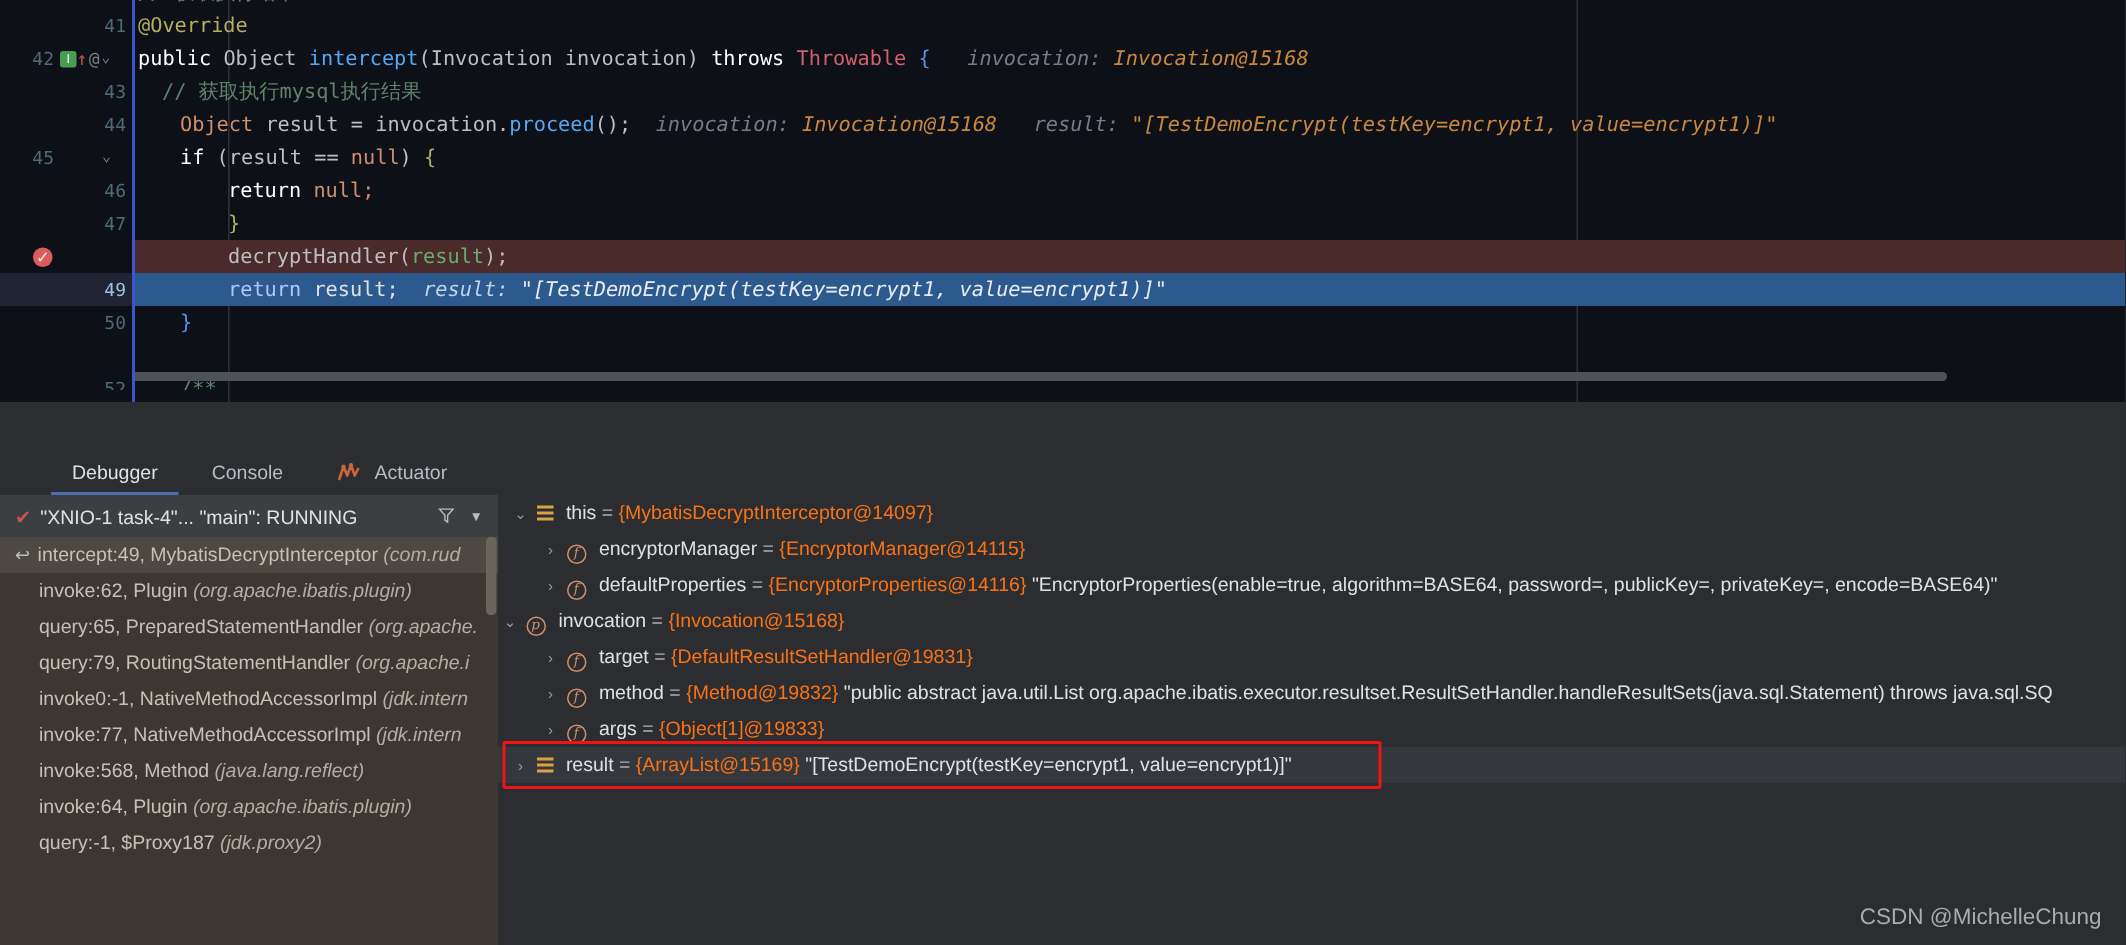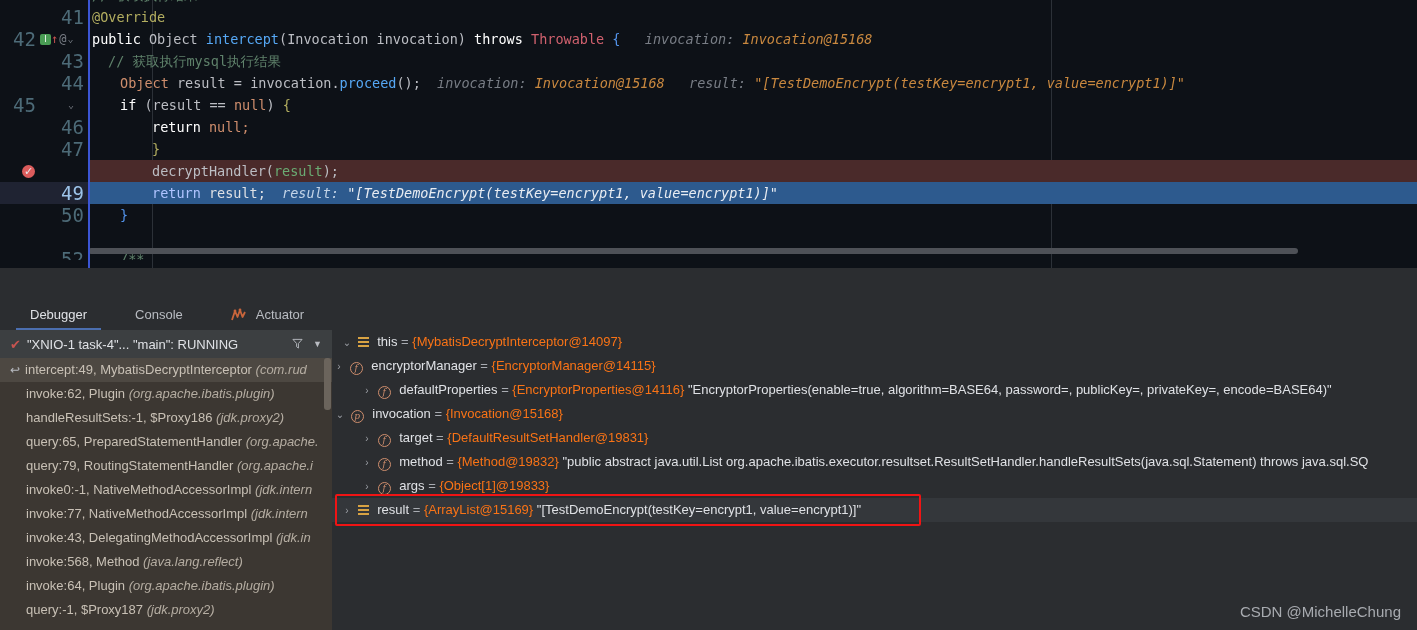--- a/index.html
+++ b/index.html
@@ -15,21 +15,21 @@
   .editor {
     position: absolute; left: 0; top: 0; width: 1417px; height: 268px;
     background: #0d1117; overflow: hidden;
   }
   .code-row {
     position: relative; height: 22px; line-height: 22px; white-space: nowrap;
     font-family: "DejaVu Sans Mono", monospace; font-size: 13.5px;
   }
   .code-row .gutter {
     position: absolute; left: 0; top: 0; width: 88px; height: 22px;
-    text-align: right; color: #4d6b78; font-size: 19px;
+    text-align: right; color: #4d6b78; font-size: 12px;
     font-family: "DejaVu Sans Mono", monospace; padding-right: 4px;
   }
   .code-row .gutter-icons {
     position: absolute; left: 40px; top: 0; height: 22px; width: 48px;
     display: flex; align-items: center; gap: 1px;
   }
   .code-row .content {
     position: absolute; left: 92px; top: 0; height: 22px;
   }
   .row-bg-break { position:absolute; left:88px; top:0; right:0; height:22px; background:#4a2a2a; }
@@ -84,21 +84,21 @@
     background:#4e5157; border-radius:3px;
   }
 
   
   .debug-panel {
     position:absolute; left:0; top:268px; width:1417px; height:362px;
     background:#2b2d30;
   }
   .tabbar {
     position:absolute; left:0; top:32px; height:30px; width:1417px;
-    display:flex; align-items:center; padding-left:14px; gap:16px;
+    display:flex; align-items:center; padding-left:32px; gap:4px;
   }
   .tab {
     height:30px; line-height:30px; padding:0 16px; font-size:13px;
     color:#b9bcc2; position:relative; cursor:default;
   }
   .tab.active { color:#dfe1e5; }
   .tab.active::after {
     content:""; position:absolute; left:2px; right:2px; bottom:0;
     height:2px; background:#4b6eaf;
   }
@@ -316,36 +316,30 @@
         </span>
       </div>
       <div class="frames-list">
         <div class="frame-row sel">
           <span class="ret">↩</span><span>intercept:49, MybatisDecryptInterceptor </span><span class="pkg">(com.rud</span>
         </div>
         <div class="frame-row" style="padding-left:26px;">
           <span>invoke:62, Plugin </span><span class="pkg">(org.apache.ibatis.plugin)</span>
         </div>
         <div class="frame-row" style="padding-left:26px;">
-          <span>handleResultSets:-1, $Proxy186 </span><span class="pkg">(jdk.proxy2)</span>
-        </div>
-        <div class="frame-row" style="padding-left:26px;">
           <span>query:65, PreparedStatementHandler </span><span class="pkg">(org.apache.</span>
         </div>
         <div class="frame-row" style="padding-left:26px;">
           <span>query:79, RoutingStatementHandler </span><span class="pkg">(org.apache.i</span>
         </div>
         <div class="frame-row" style="padding-left:26px;">
           <span>invoke0:-1, NativeMethodAccessorImpl </span><span class="pkg">(jdk.intern</span>
         </div>
         <div class="frame-row" style="padding-left:26px;">
           <span>invoke:77, NativeMethodAccessorImpl </span><span class="pkg">(jdk.intern</span>
-        </div>
-        <div class="frame-row" style="padding-left:26px;">
-          <span>invoke:43, DelegatingMethodAccessorImpl </span><span class="pkg">(jdk.in</span>
         </div>
         <div class="frame-row" style="padding-left:26px;">
           <span>invoke:568, Method </span><span class="pkg">(java.lang.reflect)</span>
         </div>
         <div class="frame-row" style="padding-left:26px;">
           <span>invoke:64, Plugin </span><span class="pkg">(org.apache.ibatis.plugin)</span>
         </div>
         <div class="frame-row" style="padding-left:26px;">
           <span>query:-1, $Proxy187 </span><span class="pkg">(jdk.proxy2)</span>
         </div>
@@ -356,21 +350,21 @@
     </div>
 
     <div class="vars-col">
 
       <div class="var-row" style="padding-left:8px;top:0;">
         <span class="tw">⌄</span>
         <span class="badge badge-list"><i style="top:1px"></i><i style="top:5px"></i><i style="top:9px"></i></span>
         <span class="vname">this</span><span class="veq"> = </span><span class="vref">{MybatisDecryptInterceptor@14097}</span>
       </div>
 
-      <div class="var-row" style="">
+      <div class="var-row" style="padding-left:28px;">
         <span class="tw">›</span>
         <span class="badge badge-f">f</span>
         <span class="vname">encryptorManager</span><span class="veq"> = </span><span class="vref">{EncryptorManager@14115}</span>
       </div>
 
       <div class="var-row" style="padding-left:28px;">
         <span class="tw">›</span>
         <span class="badge badge-f">f</span>
         <span class="vname">defaultProperties</span><span class="veq"> = </span><span class="vref">{EncryptorProperties@14116}</span><span> </span><span class="vstr">"EncryptorProperties(enable=true, algorithm=BASE64, password=, publicKey=, privateKey=, encode=BASE64)"</span>
       </div>

